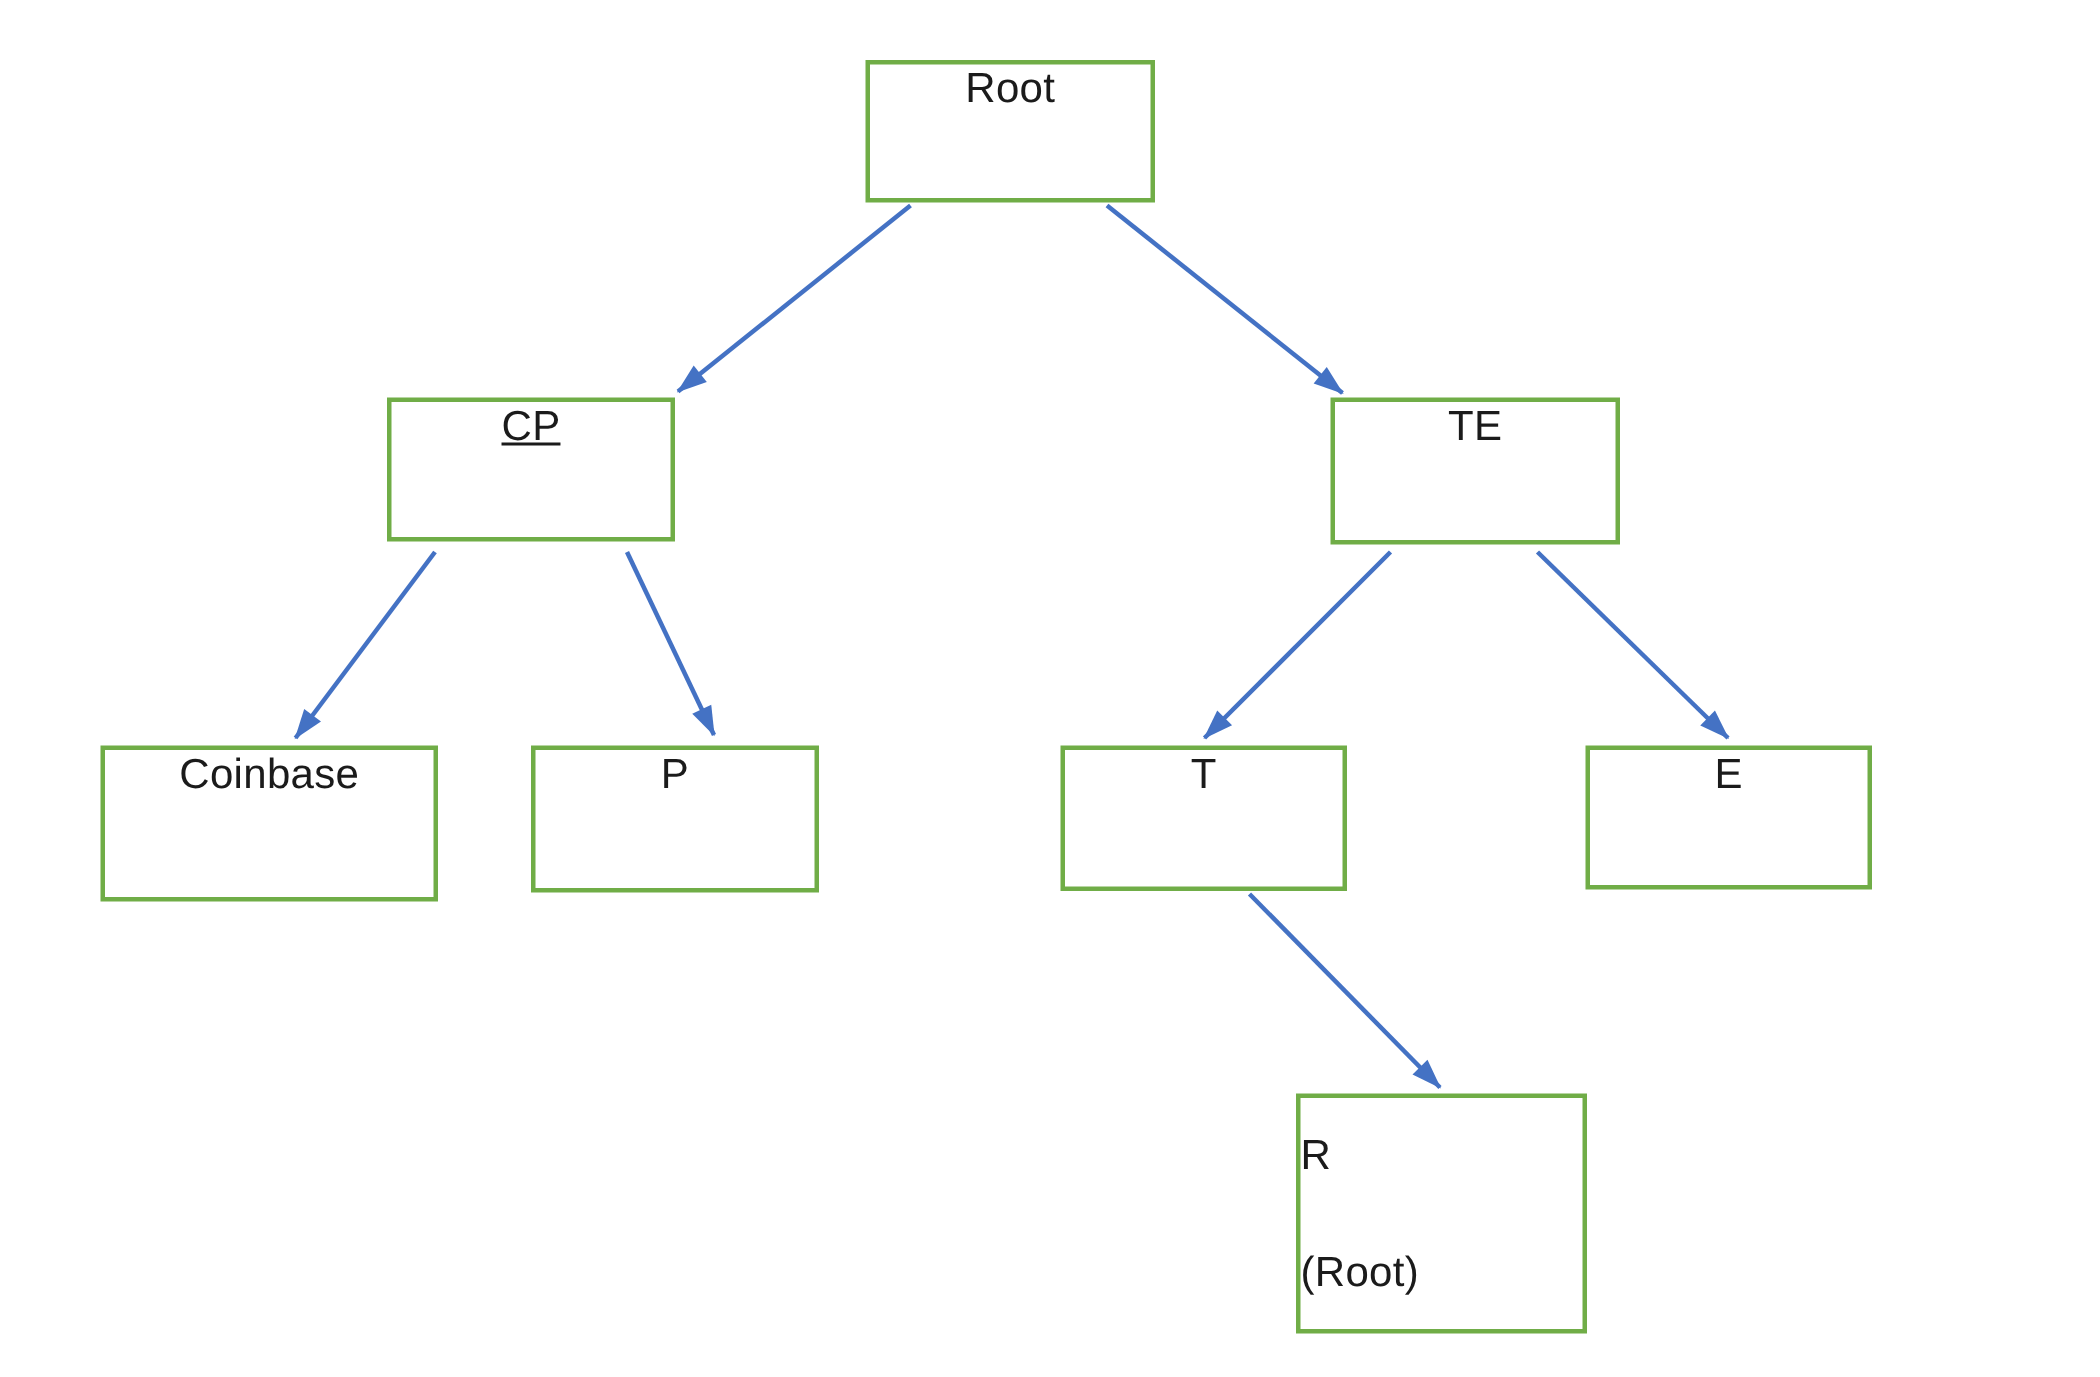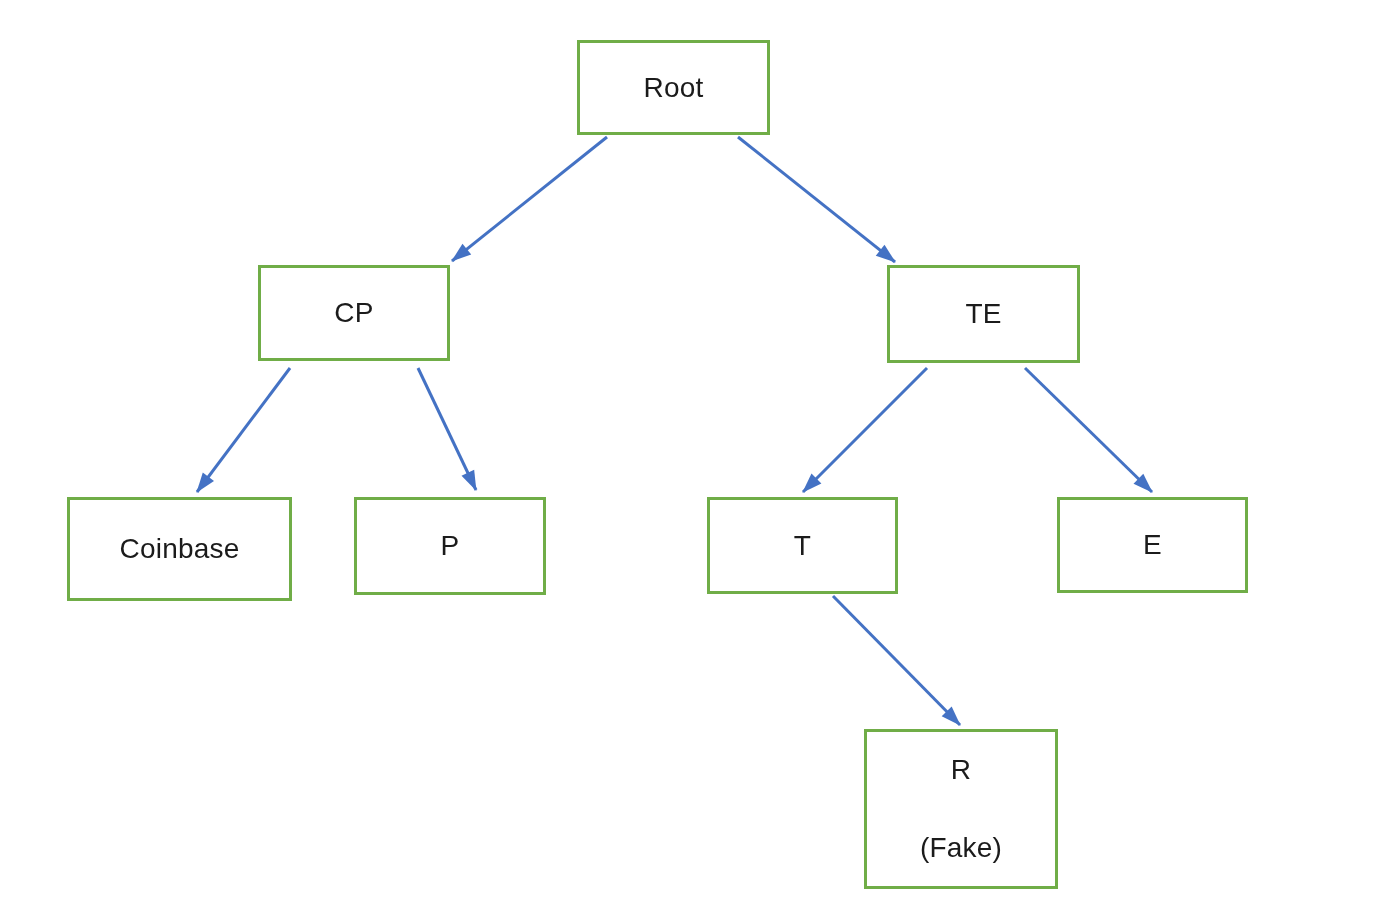--- a/index.html
+++ b/index.html
@@ -22,29 +22,28 @@
     width: 1400px;
     height: 918px;
     pointer-events: none;
   }
   .node {
     position: absolute;
     box-sizing: border-box;
     background: #ffffff;
     border: 3px solid #70AD47;
     display: flex;
-    align-items: center;
     justify-content: center;
     font-size: 28px;
     color: #1b1b1b;
     letter-spacing: 0.2px;
     white-space: nowrap;
   }
   #node-root     { left: 577px;  top: 40px;  width: 193px; height: 95px; }
-  #node-cp       { left: 258px;  top: 265px; width: 192px; height: 96px; }
+  #node-cp       { left: 258px;  top: 265px; width: 192px; height: 96px; text-decoration: underline; }
   #node-te       { left: 887px;  top: 265px; width: 193px; height: 98px; }
   #node-coinbase { left: 67px;   top: 497px; width: 225px; height: 104px; }
   #node-p        { left: 354px;  top: 497px; width: 192px; height: 98px; }
   #node-t        { left: 707px;  top: 497px; width: 191px; height: 97px; }
   #node-e        { left: 1057px; top: 497px; width: 191px; height: 96px; }
   #node-r        { left: 864px;  top: 729px; width: 194px; height: 160px;
                    flex-direction: column; row-gap: 46px; }
   .edge {
     stroke: #4472C4;
     stroke-width: 3;
@@ -94,16 +93,16 @@
   <div class="node" id="node-t">
     <span>T</span>
   </div>
 
   <div class="node" id="node-e">
     <span>E</span>
   </div>
 
   <div class="node" id="node-r">
     <span>R</span>
-    <span>(Fake)</span>
+    <span>(Root)</span>
   </div>
 
 </div>
 
 </body></html>

